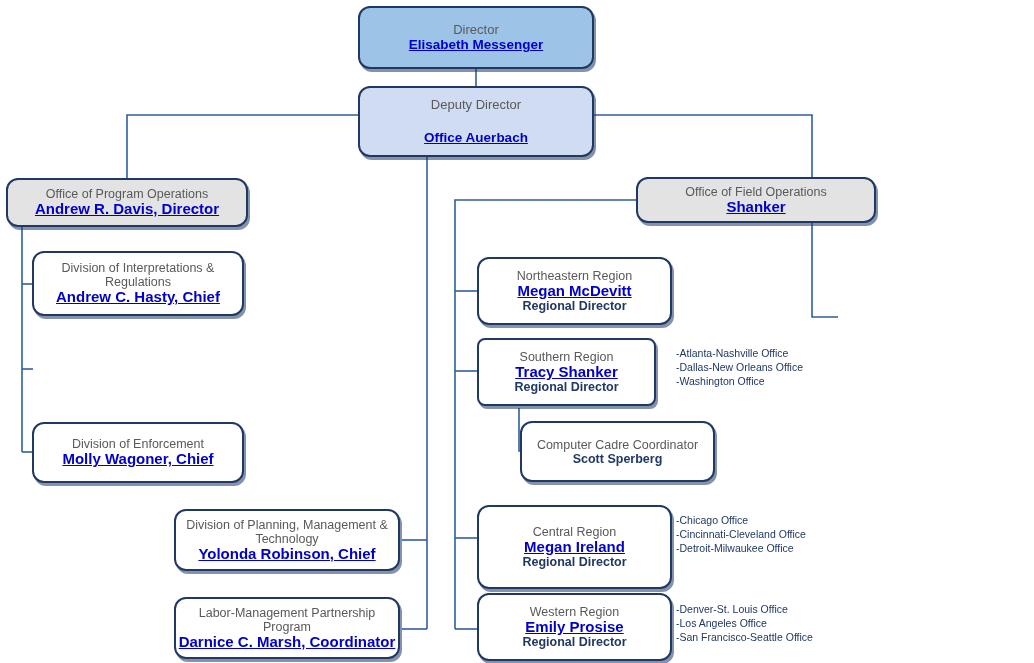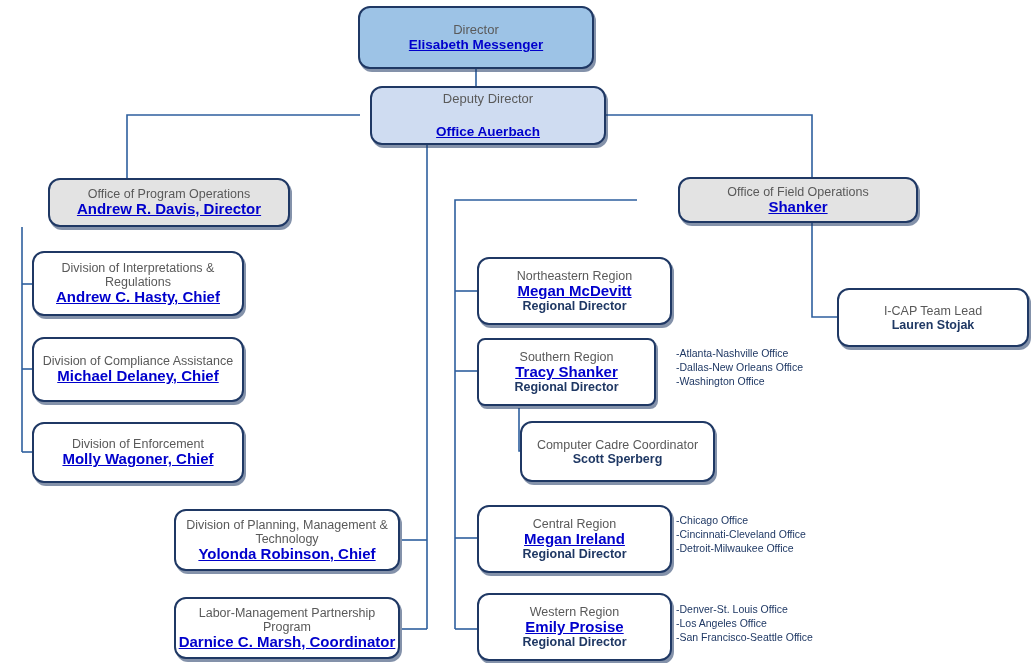--- a/index.html
+++ b/index.html
@@ -12,21 +12,21 @@
         border-radius:12px;display:flex;flex-direction:column;align-items:center;
         justify-content:center;text-align:center;background:#ffffff;
         box-shadow:2px 3px 0 rgba(31,56,100,0.55);line-height:1.12;}
   .node .ttl{color:#595959;font-size:12.5px;font-weight:400;}
   .node .nm{color:#0000cc;font-size:15px;font-weight:bold;text-decoration:underline;}
   .node .nm-plain{color:#1f3864;font-size:12.5px;font-weight:bold;}
   .node .role{color:#1f3864;font-size:12.5px;font-weight:bold;}
 
   .top-blue{background:#9dc3e6;}
   .mid-blue{background:#cfdcf1;}
-  .gray{background:#e3e3e3;margin-left:42px;}
+  .gray{background:#e3e3e3;}
 
   .node.top-blue .ttl,.node.mid-blue .ttl{color:#5a5a5a;font-size:13px;text-align:right;}
   .node.top-blue .nm,.node.mid-blue .nm{font-size:13.5px;}
   .node.gray .ttl{font-size:12.5px;}
 
   .offices{position:absolute;color:#1f3864;font-size:10.5px;line-height:1.33;
            text-align:left;white-space:normal;}
   .offices div{white-space:nowrap;}
   .offices div.wrap{white-space:normal;}
 </style>
@@ -65,44 +65,40 @@
 
       <polyline points="812,222 812,317 838,317"></polyline>
     </g>
   </svg>
 
   <div class="node top-blue" style="left:358px;top:6px;width:236px;height:63px;">
     <div class="ttl">Director</div>
     <div class="nm">Elisabeth Messenger</div>
   </div>
 
-  <div class="node mid-blue" style="left:370px;top:86px;width:236px;height:59px;gap:18px;">
+  <div class="node mid-blue" style="left:358px;top:86px;width:236px;height:71px;gap:18px;">
     <div class="ttl">Deputy Director</div>
     <div class="nm">Office Auerbach</div>
   </div>
 
   <div class="node gray" style="left:6px;top:178px;width:242px;height:49px;">
     <div class="ttl">Office of  Program Operations</div>
     <div class="nm">Andrew R. Davis, Director</div>
   </div>
 
   <div class="node gray" style="left:636px;top:177px;width:240px;height:46px;">
     <div class="ttl">Office of Field Operations</div>
     <div class="nm">Shanker</div>
   </div>
 
   <div class="node" style="left:32px;top:251px;width:212px;height:65px;padding:0 8px;">
     <div class="ttl">Division of  Interpretations  &amp; Regulations</div>
     <div class="nm">Andrew C. Hasty, Chief</div>
   </div>
 
-  <div class="node" style="left:32px;top:337px;width:212px;height:65px;padding:0 8px;">
-    <div class="ttl">Division of Compliance Assistance</div>
-    <div class="nm">Michael Delaney, Chief</div>
-  </div>
 
   <div class="node" style="left:32px;top:422px;width:212px;height:61px;padding:0 8px;">
     <div class="ttl">Division of  Enforcement</div>
     <div class="nm">Molly Wagoner, Chief</div>
   </div>
 
   <div class="node" style="left:174px;top:509px;width:226px;height:62px;padding:0 8px;">
     <div class="ttl">Division of  Planning, Management &amp; Technology</div>
     <div class="nm">Yolonda Robinson, Chief</div>
   </div>
@@ -127,21 +123,21 @@
     <div>-Atlanta-Nashville Office</div>
     <div>-Dallas-New Orleans Office</div>
     <div>-Washington Office</div>
   </div>
 
   <div class="node" style="left:520px;top:421px;width:195px;height:61px;padding:0 6px;">
     <div class="ttl">Computer Cadre Coordinator</div>
     <div class="nm-plain">Scott Sperberg</div>
   </div>
 
-  <div class="node" style="left:477px;top:505px;width:195px;height:68px;padding:0 6px;">
+  <div class="node" style="left:477px;top:505px;width:195px;height:84px;padding:0 6px;">
     <div class="ttl">Central Region</div>
     <div class="nm">Megan Ireland</div>
     <div class="role">Regional Director</div>
   </div>
   <div class="offices" style="left:676px;top:514px;width:160px;">
     <div>-Chicago Office</div>
     <div>-Cincinnati-Cleveland  Office</div>
     <div>-Detroit-Milwaukee Office</div>
   </div>
 
@@ -149,18 +145,14 @@
     <div class="ttl">Western Region</div>
     <div class="nm">Emily Prosise</div>
     <div class="role">Regional Director</div>
   </div>
   <div class="offices" style="left:676px;top:603px;width:165px;">
     <div>-Denver-St. Louis Office</div>
     <div>-Los Angeles Office</div>
     <div>-San Francisco-Seattle  Office</div>
   </div>
 
-  <div class="node" style="left:837px;top:288px;width:192px;height:59px;padding:0 6px;">
-    <div class="ttl">I-CAP Team Lead</div>
-    <div class="nm-plain">Lauren Stojak</div>
-  </div>
 
 </div>
 
 </body></html>

